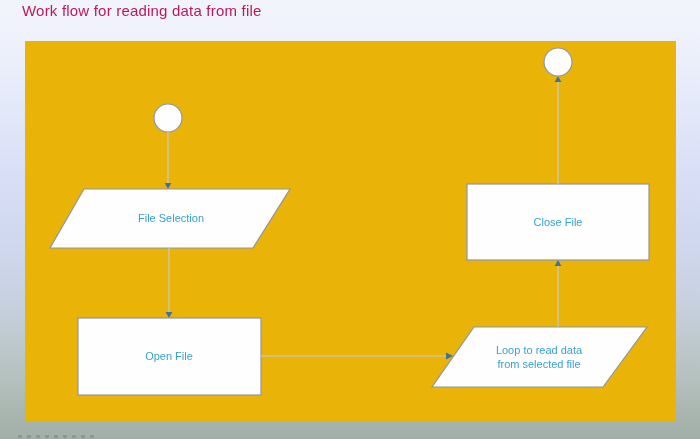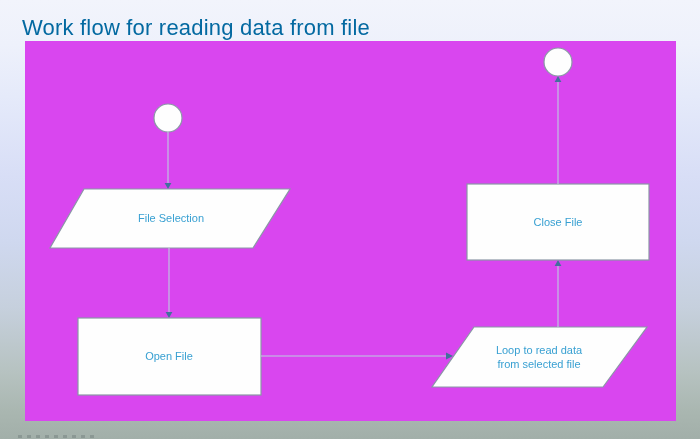--- a/index.html
+++ b/index.html
@@ -4,28 +4,28 @@
 <style>
   html, body { margin: 0; padding: 0; }
   body {
     width: 700px; height: 439px; position: relative; overflow: hidden;
     font-family: "Liberation Sans", sans-serif;
     background: linear-gradient(180deg,
       #f2f4fc 0%, #eef1fb 10%, #e5eafa 22%, #d8def6 40%,
       #cfd8ef 55%, #c6d0dd 70%, #b6c2c0 85%, #a9b6b0 94%, #a2afa9 100%);
   }
   .page-title {
-    position: absolute; left: 22px; top: 15px;
-    font-size: 22px; color: #0369a1; letter-spacing: 0.2px;
+    position: absolute; left: 22px; top: 2px;
+    font-size: 15px; color: #be185d; letter-spacing: 0.2px;
     white-space: nowrap;
   }
   .canvas {
     position: absolute; left: 25px; top: 41px;
     width: 651px; height: 380px;
-    background: #d946ef;
+    background: #eab308;
   }
   svg { display: block; }
   .shape { fill: #fefefe; stroke: #8a97a6; stroke-width: 1.2; }
   .connector { stroke: #bccede; stroke-width: 1.1; fill: none; }
   .arrowhead { fill: #41719c; stroke: none; }
   .node-label {
     fill: #38a0d2; font-family: "Liberation Sans", sans-serif;
     font-size: 11px; text-anchor: middle;
   }
   .edge-artifact {

